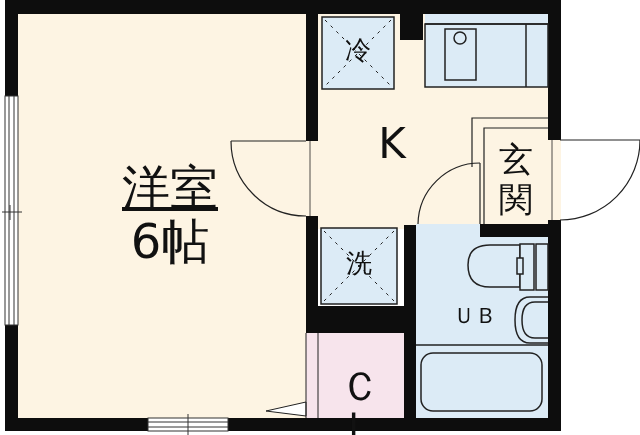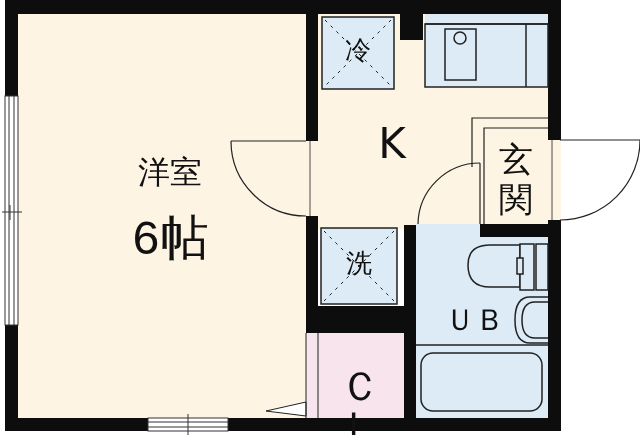--- a/index.html
+++ b/index.html
@@ -118,21 +118,21 @@
     <path d="M548,297 L530,297 Q515,297 515,320 Q515,343 530,343 L548,343"></path>
     <path d="M548,302 L535,302 Q522,302 522,320 Q522,338 535,338 L548,338"></path>
   </g>
   <line x1="416" y1="345" x2="548" y2="345" stroke="#222" stroke-width="1.5"></line>
 
   <g stroke="#222" stroke-width="1.5" fill="#dcebf6">
     <rect x="421" y="353" width="121" height="58" rx="12"></rect>
   </g>
 </svg>
 
-<div class="label" style="left:100px;top:156px;width:140px;font-size:32px;">洋室</div>
-<div class="label" style="left:100px;top:217px;width:140px;font-size:48px;font-family:Liberation Mono, monospace;">6帖</div>
+<div class="label" style="left:100px;top:163px;width:140px;font-size:48px;text-decoration:underline;">洋室</div>
+<div class="label" style="left:100px;top:217px;width:140px;font-size:48px;">6帖</div>
 <div class="label" style="left:362px;top:123px;width:60px;font-size:42px;">K</div>
 <div class="label" style="left:335px;top:37px;width:46px;font-size:26px;">冷</div>
 <div class="label" style="left:336px;top:250px;width:46px;font-size:26px;">洗</div>
 <div class="label" style="left:493px;top:142px;width:46px;font-size:34px;">玄</div>
 <div class="label" style="left:493px;top:182px;width:46px;font-size:34px;">関</div>
-<div class="label" style="left:435px;top:305px;width:80px;font-size:30px;">ＵＢ</div>
+<div class="label" style="left:435px;top:305px;width:80px;font-size:22px;">ＵＢ</div>
 <div class="label" style="left:322px;top:366px;width:76px;font-size:40px;">ＣＬ</div>
 
 </body></html>

